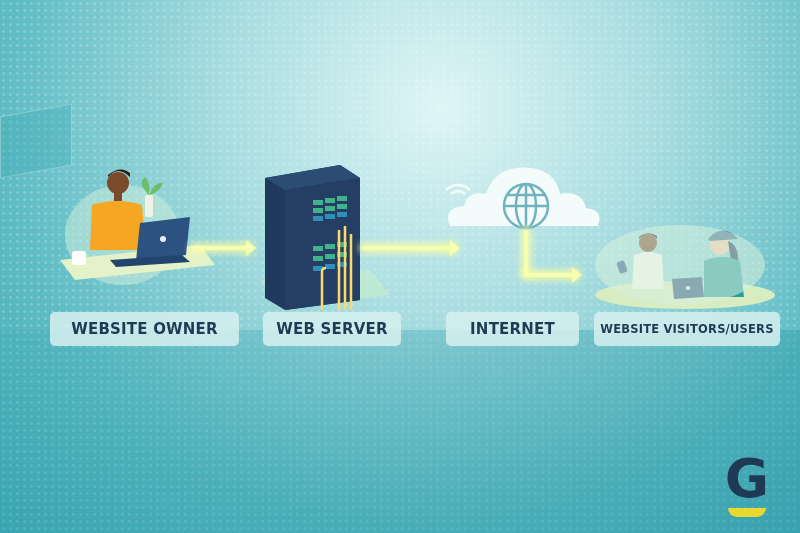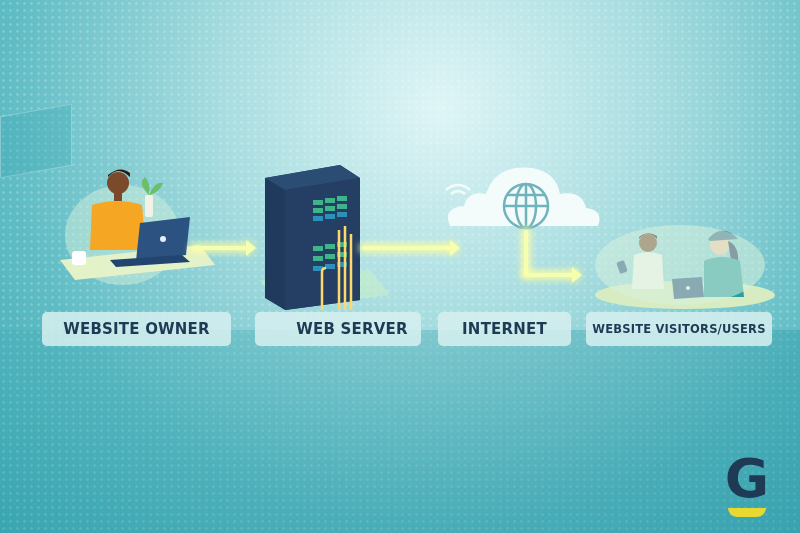--- a/index.html
+++ b/index.html
@@ -8,21 +8,21 @@
     font-family:"DejaVu Sans", sans-serif;}
   .bg-speckle{position:absolute;inset:0;
     background-image:radial-gradient(circle, rgba(255,255,255,.35) 1px, transparent 1.6px);
     background-size:7px 7px;opacity:.6;}
   .bg-band{position:absolute;left:0;right:0;top:330px;height:203px;
     background:linear-gradient(160deg, rgba(60,170,180,.25), rgba(40,150,165,.5));}
   .panel-left{position:absolute;left:0;top:110px;width:70px;height:60px;
     background:rgba(60,170,180,.35);border:1px solid rgba(255,255,255,.3);transform:skewY(-10deg);}
   .label{position:absolute;top:312px;height:34px;border-radius:5px;
     background:rgba(215,240,240,.85);color:#1f3a55;font-weight:bold;
-    display:flex;align-items:center;justify-content:center;letter-spacing:.2px;}
+    display:flex;align-items:center;justify-content:center;letter-spacing:.2px;margin-left:8px;}
   .glow-arrow{position:absolute;height:4px;background:#f6ffb0;border-radius:2px;
     box-shadow:0 0 6px 3px rgba(255,255,160,.8);}
   .glow-v{position:absolute;width:4px;background:#f6ffb0;border-radius:2px;
     box-shadow:0 0 6px 3px rgba(255,255,160,.8);}
   .arrowhead{position:absolute;width:0;height:0;border-top:8px solid transparent;
     border-bottom:8px solid transparent;border-left:10px solid #f6ffb0;
     filter:drop-shadow(0 0 4px rgba(255,255,150,.9));}
   .disc{position:absolute;border-radius:50%;background:rgba(230,245,200,.55);}
   .logo{position:absolute;left:722px;top:452px;width:50px;height:66px;}
 </style>
@@ -127,21 +127,21 @@
     <path d="M138,16 q12,4 10,26 l-6,0z" fill="#1f3a5c"></path>
     <path d="M114,36 q18,-8 36,0 l4,36 l-40,0z" fill="#2a9d9f"></path>
     <polygon points="82,54 112,52 114,72 84,74" fill="#2c5282"></polygon>
     <circle cx="98" cy="63" r="2" fill="#e6eef6"></circle>
   </svg>
 </div>
 
 <div class="label" style="left:42px;width:189px;font-size:15px;">
   <span>WEBSITE OWNER</span>
 </div>
-<div class="label" style="left:255px;width:138px;font-size:15px;padding-left:28px;">
+<div class="label" style="left:255px;width:138px;font-size:15px;">
   <span>WEB SERVER</span>
 </div>
 <div class="label" style="left:438px;width:133px;font-size:15px;align-items:center;">
   <span>INTERNET</span>
 </div>
 <div class="label" style="left:586px;width:186px;font-size:11.5px;">
   <span>WEBSITE VISITORS/USERS</span>
 </div>
 
 <div class="logo">

